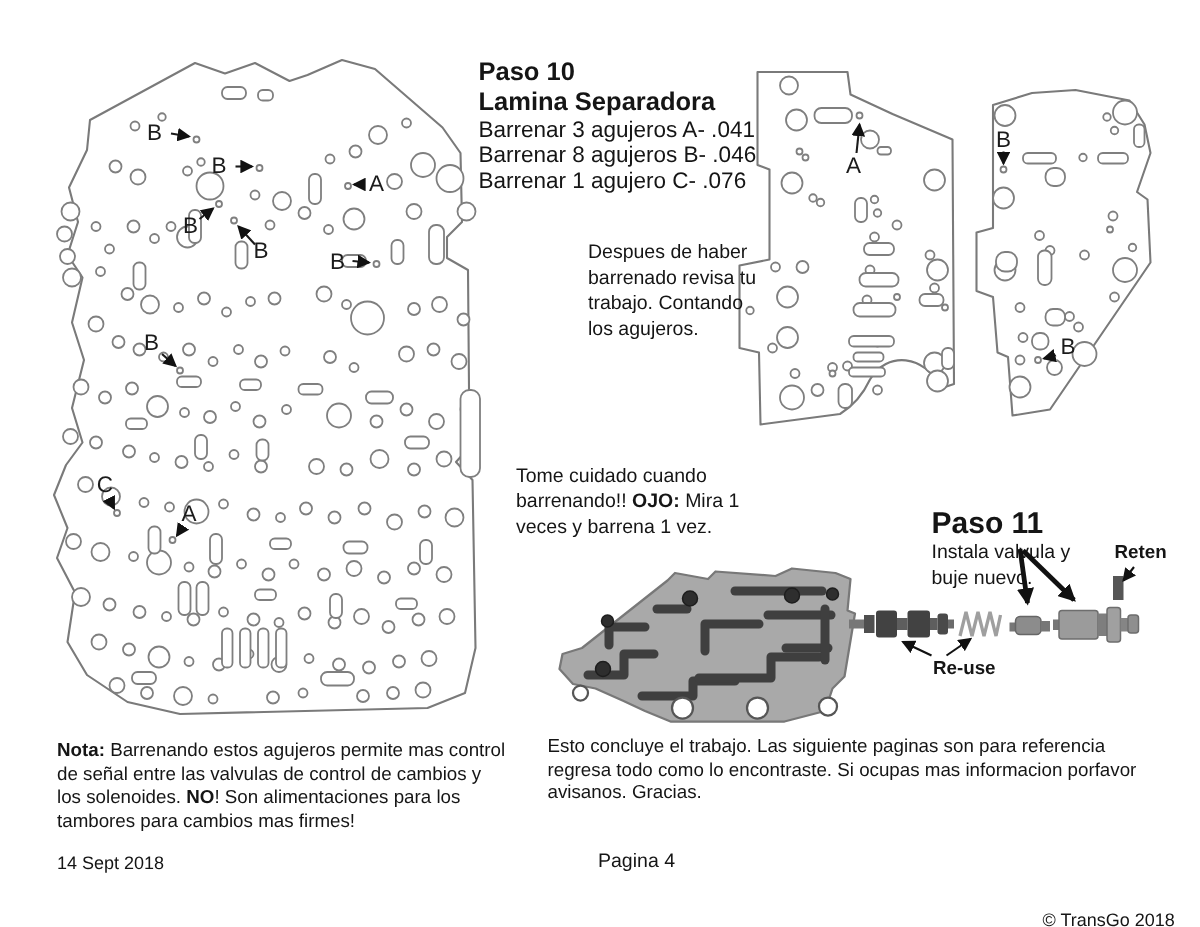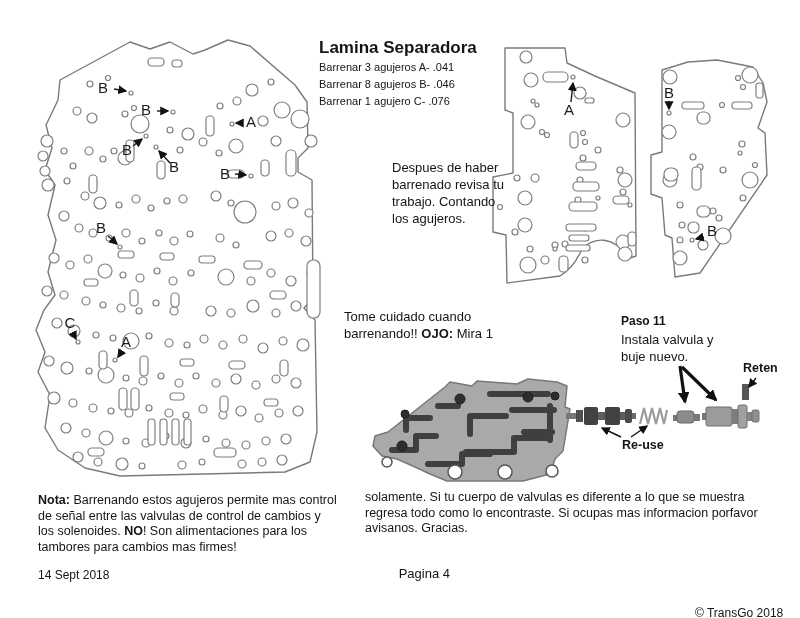--- a/index.html
+++ b/index.html
@@ -2,23 +2,23 @@
 <html><head>
 <meta charset="utf-8">
 <style>
   html,body{margin:0;padding:0;background:#e8e8e8;}
   .page{position:relative;width:800px;height:618px;background:#ffffff;
         font-family:"Liberation Sans",sans-serif;color:#151515;overflow:hidden;}
   .abs{position:absolute;}
   .nowrap{white-space:nowrap;}
   
   .h-title{font-size:17px;font-weight:bold;line-height:20px;}
-  .h-spec{font-size:11px;line-height:16px;margin-top:1px;}
+  .h-spec{font-size:15px;line-height:16px;margin-top:1px;}
   .body-line{font-size:13px;line-height:17px;}
-  .p11-title{font-size:12px;font-weight:bold;line-height:19px;}
+  .p11-title{font-size:20px;font-weight:bold;line-height:19px;margin-top:28px;}
   .small-line{font-size:12.5px;line-height:15.5px;}
   .part-label{font-size:12.5px;font-weight:bold;padding-left:16px;}
   .footer-text{font-size:12px;}
   b{font-weight:bold;}
   
   svg .plate-outline{fill:#ffffff;stroke:#7a7a7a;stroke-width:1.4;stroke-linejoin:round;}
   svg .holes circle, svg .holes rect{fill:#ffffff;stroke:#7f7f7f;stroke-width:1.2;}
   svg .co{font-family:"Liberation Sans",sans-serif;font-size:15px;fill:#1b1b1b;}
   svg .co-arrow{stroke:#1b1b1b;stroke-width:1.4;fill:none;}
   svg .big-arrow{stroke:#111;stroke-width:3.2;fill:none;}
@@ -263,20 +263,21 @@
       <text class="co" x="144" y="150">B</text>
       <text class="co" x="195" y="157">B</text>
       <text class="co" x="71" y="211">B</text>
       <text class="co" x="221" y="105">A</text>
       <text class="co" x="40" y="306">C</text>
       <text class="co" x="96" y="325">A</text>
     </g>
   </svg>
 
   <div class="abs nowrap" style="left:319px;top:38px;">
+    <div class="h-title">Paso 10</div>
     <div class="h-title">Lamina Separadora</div>
     <div class="h-spec">Barrenar 3 agujeros A- .041</div>
     <div class="h-spec">Barrenar 8 agujeros B- .046</div>
     <div class="h-spec">Barrenar 1 agujero C- .076</div>
   </div>
 
   <svg class="abs" style="left:485px;top:38px;" width="160" height="250" viewBox="0 0 160 250">
     <path class="plate-outline" d="M20,10 L80,10 L82,25 L110,38 L150,55 L151,218 L142,221 C132,198 106,196 95,215
          Q88,230 75,238 L22,245 L21,197 L8,194 L8,139 L28,135 L28,75 L20,72 Z"></path>
     <g id="holes-mid" class="holes">
@@ -385,20 +386,21 @@
   <div class="abs nowrap" style="left:345px;top:159px;margin-left:47px;">
     <div class="body-line">Despues de haber</div>
     <div class="body-line">barrenado revisa tu</div>
     <div class="body-line">trabajo. Contando</div>
     <div class="body-line">los agujeros.</div>
   </div>
 
   <div class="abs nowrap" style="left:344px;top:308px;">
     <div class="body-line">Tome cuidado cuando</div>
     <div class="body-line"><span>barrenando!! </span><b>OJO:</b><span> Mira 1</span></div>
+    <div class="body-line">veces y barrena 1 vez.</div>
   </div>
 
   <div class="abs nowrap" style="left:621px;top:312px;">
     <div class="p11-title">Paso 11</div>
     <div class="body-line">Instala valvula y</div>
     <div class="body-line">buje nuevo.</div>
   </div>
 
   <svg class="abs" style="left:372px;top:374px;" width="216" height="110" viewBox="0 0 216 110">
     <path class="vb-body" d="M1,72 L3,62 L16,58 L73,13 L78,8 L100,12 L105,7 L145,10 L156,5 L185,8 L195,12 L193,33
@@ -469,21 +471,21 @@
   <div class="abs nowrap part-label" style="left:606px;top:438px;">Re-use</div>
 
   <div class="abs nowrap" style="left:38px;top:493px;">
     <div class="small-line"><b>Nota:</b><span> Barrenando estos agujeros permite mas control</span></div>
     <div class="small-line">de señal entre las valvulas de control de cambios y</div>
     <div class="small-line"><span>los solenoides.  </span><b>NO</b><span>! Son alimentaciones para los</span></div>
     <div class="small-line">tambores para cambios mas firmes!</div>
   </div>
 
   <div class="abs nowrap" style="left:365px;top:490px;">
-    <div class="small-line">solamente. Si tu cuerpo de valvulas es diferente a lo que se muestra</div>
+    <div class="small-line">Esto concluye el trabajo.  Las siguiente paginas son para referencia</div>
     <div class="small-line">regresa todo como lo encontraste. Si ocupas mas informacion porfavor</div>
     <div class="small-line">avisanos.  Gracias.</div>
   </div>
 
   <div class="abs nowrap footer-text" style="left:38px;top:568px;">14 Sept 2018</div>
   <div class="abs nowrap footer-text" style="left:330px;top:566px;width:120px;text-align:right;font-size:13px;">Pagina 4</div>
   <div class="abs nowrap footer-text" style="left:695px;top:568px;margin-top:38px;">© TransGo 2018</div>
 
 </div>
 

